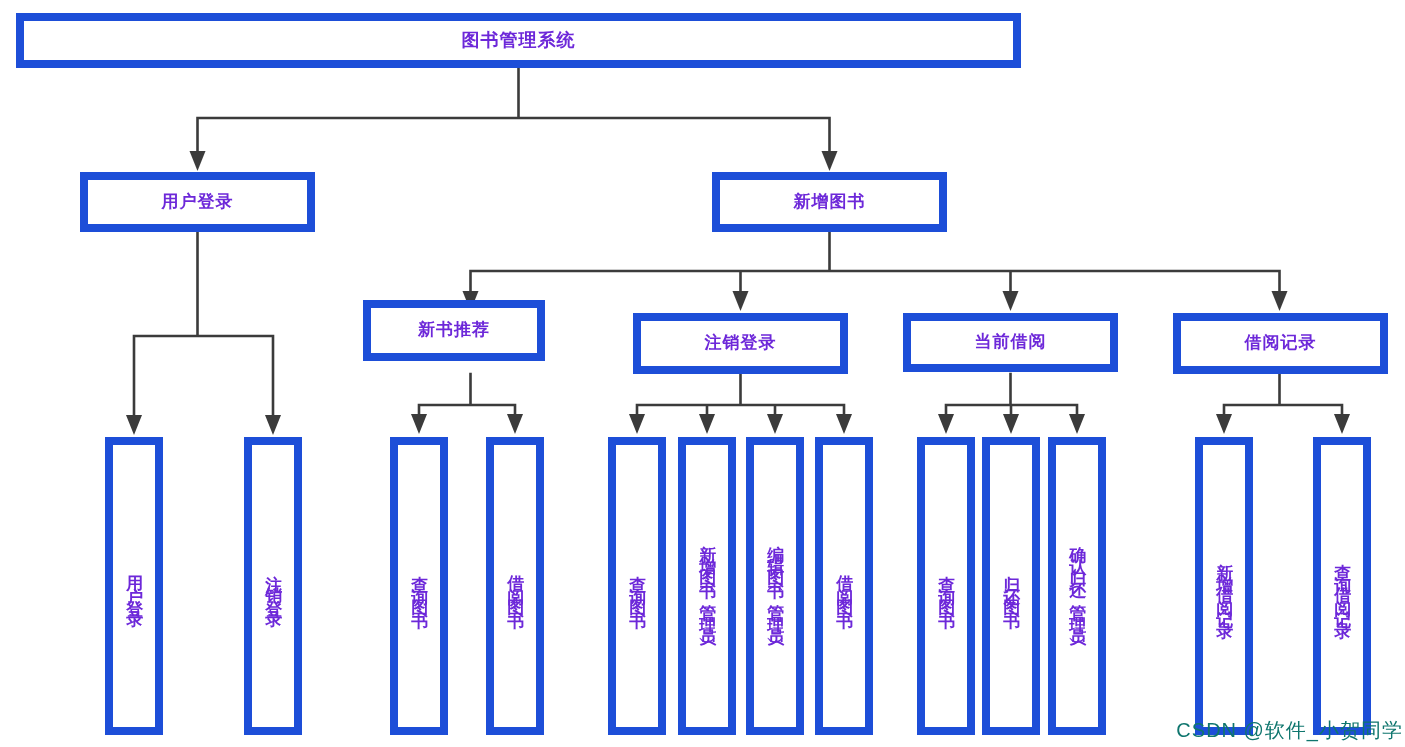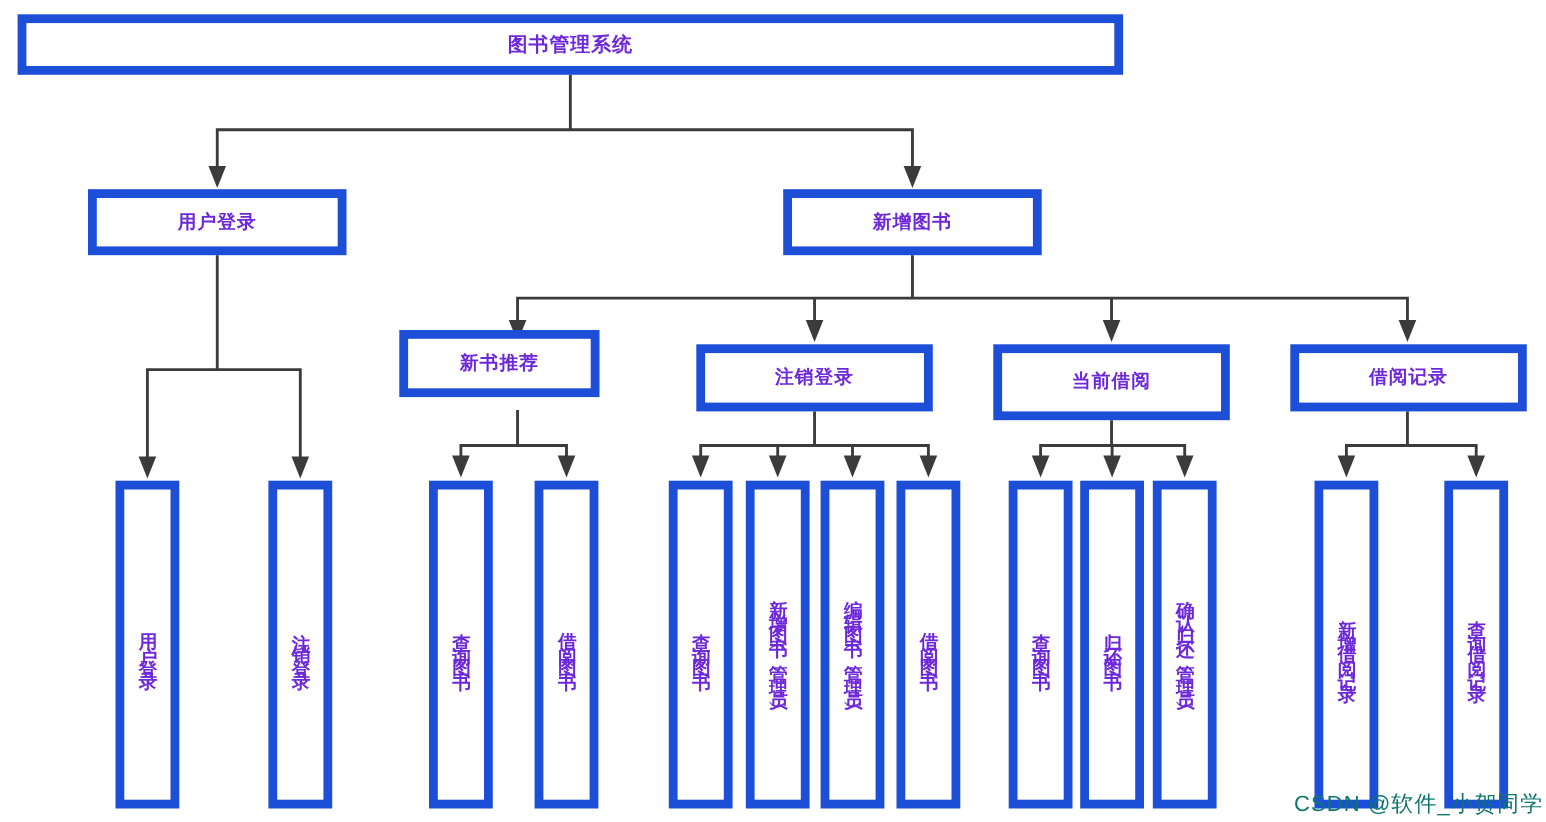--- a/index.html
+++ b/index.html
@@ -112,21 +112,21 @@
     <polygon points="1334,414 1350,414 1342,434"></polygon>
   </svg>
 
   <div class="node root" style="left:16px; top:13px; width:1005px; height:55px;">图书管理系统</div>
 
   <div class="node" style="left:80px; top:172px; width:235px; height:60px;">用户登录</div>
   <div class="node" style="left:712px; top:172px; width:235px; height:60px;">新增图书</div>
 
   <div class="node" style="left:363px; top:300px; width:182px; height:61px;">新书推荐</div>
   <div class="node" style="left:633px; top:313px; width:215px; height:61px;">注销登录</div>
-  <div class="node" style="left:903px; top:313px; width:215px; height:69px;">当前借阅</div>
+  <div class="node" style="left:903px; top:313px; width:215px; height:59px;">当前借阅</div>
   <div class="node" style="left:1173px; top:313px; width:215px; height:61px;">借阅记录</div>
 
   <div class="node v" style="left:105px; top:437px; width:58px; height:298px;">用户登录</div>
   <div class="node v" style="left:244px; top:437px; width:58px; height:298px;">注销登录</div>
 
   <div class="node v" style="left:390px; top:437px; width:58px; height:298px;">查询图书</div>
   <div class="node v" style="left:486px; top:437px; width:58px; height:298px;">借阅图书</div>
 
   <div class="node v" style="left:608px; top:437px; width:58px; height:298px;">查询图书</div>
   <div class="node v" style="left:678px; top:437px; width:58px; height:298px;">新增图书（管理员）</div>

